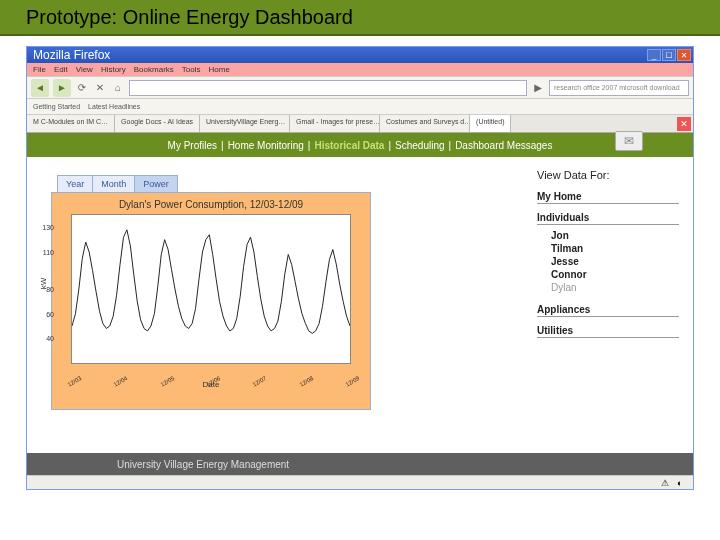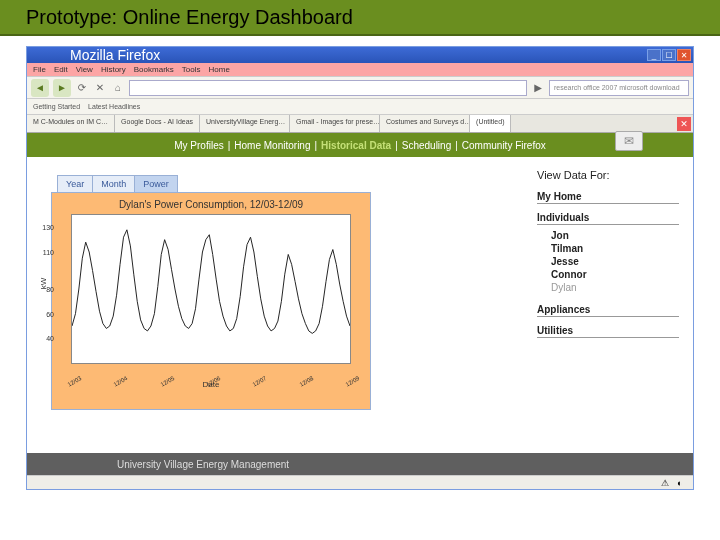--- a/index.html
+++ b/index.html
@@ -3,21 +3,21 @@
 <meta charset="utf-8">
 <style>
 * { margin:0; padding:0; box-sizing:border-box; font-family:Arial,sans-serif; }
 body { width:720px; height:540px; background:#fff; overflow:hidden; }
 
 .slide-title-bar { background:#6A8E1F; height:36px; border-bottom:2px solid #4a6515; }
 .slide-title { color:#000; font-size:20px; padding:6px 26px; }
 
 .browser-shell { margin:10px 26px 0 26px; border:1px solid #7a9de0; background:#eaf1fb; }
 .bw-titlebar { background:linear-gradient(#3d6bd6,#2a54b8); height:16px; display:flex; align-items:center; justify-content:space-between; padding:0 2px; }
-.bw-title { color:#fff; font-size:14px; padding-left:4px;margin-left:37px; }
+.bw-title { color:#fff; font-size:12px; padding-left:4px; }
 .bw-controls { display:flex; gap:1px; }
 .bw-btn { width:14px; height:12px; font-size:8px; display:flex; align-items:center; justify-content:center; color:#fff; }
 .bw-min,.bw-max { background:#4a72c9; border:1px solid #7aa0e8; }
 .bw-close { background:#e0542e; border:1px solid #f08060; }
 
 .bw-menubar { background:#fca5a5; height:14px; display:flex; gap:8px; padding:0 6px; font-size:8px; color:#333; align-items:center; border-bottom:1px solid #ccc;}
 .bw-toolbar { background:#f5f4ee; height:22px; display:flex; align-items:center; padding:0 4px; gap:4px; border-bottom:1px solid #ccc;}
 .nav-btn { width:18px; height:18px; border-radius:3px; background:#d9e6c2; display:flex; align-items:center; justify-content:center; font-size:10px; color:#5a7a20;}
 .nav-icon { width:14px; height:14px; display:flex; align-items:center; justify-content:center; font-size:10px; color:#666; }
 .addr { flex:1; height:16px; background:#fff; border:1px solid #aac; font-size:8px; padding:0 4px; display:flex; align-items:center;}
@@ -122,21 +122,21 @@
 
   <div class="page-nav">
     <span class="nav-link">My Profiles</span>
       <span class="sep">|</span>
     <span class="nav-link">Home Monitoring</span>
       <span class="sep">|</span>
     <span class="nav-link active">Historical Data</span>
       <span class="sep">|</span>
     <span class="nav-link">Scheduling</span>
       <span class="sep">|</span>
-    <span class="nav-link">Community Firefox</span>
+    <span class="nav-link">Dashboard Messages</span>
     <div class="envelope">✉</div>
   </div>
 
   <div class="page-body">
     <div class="chart-area">
       <div class="time-tabs">
         <div class="time-tab">Year</div>
         <div class="time-tab">Month</div>
         <div class="time-tab active">Power</div>
       </div>

